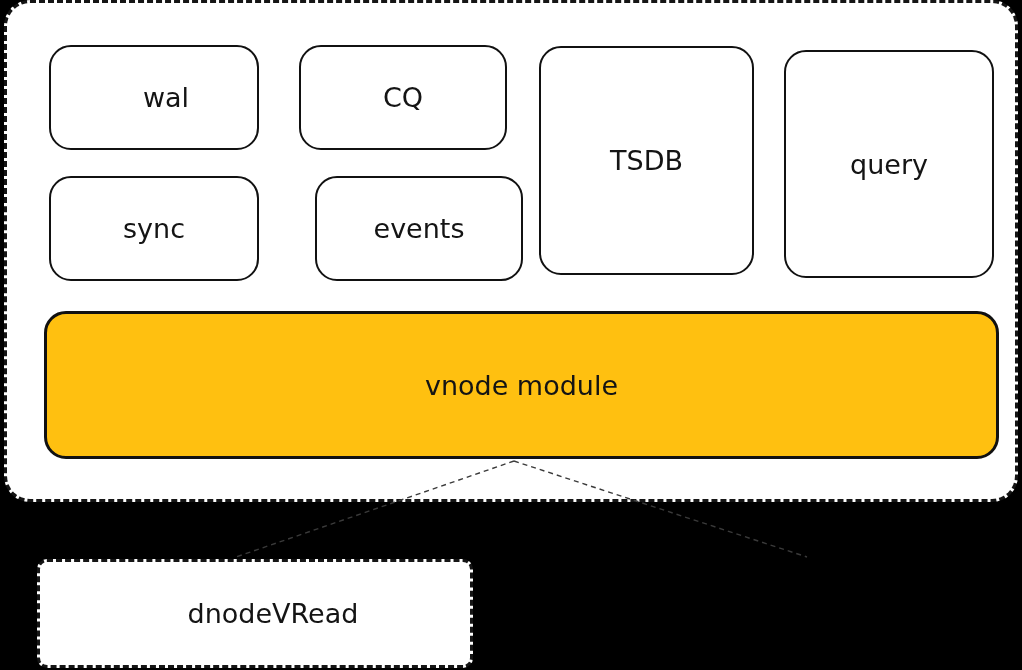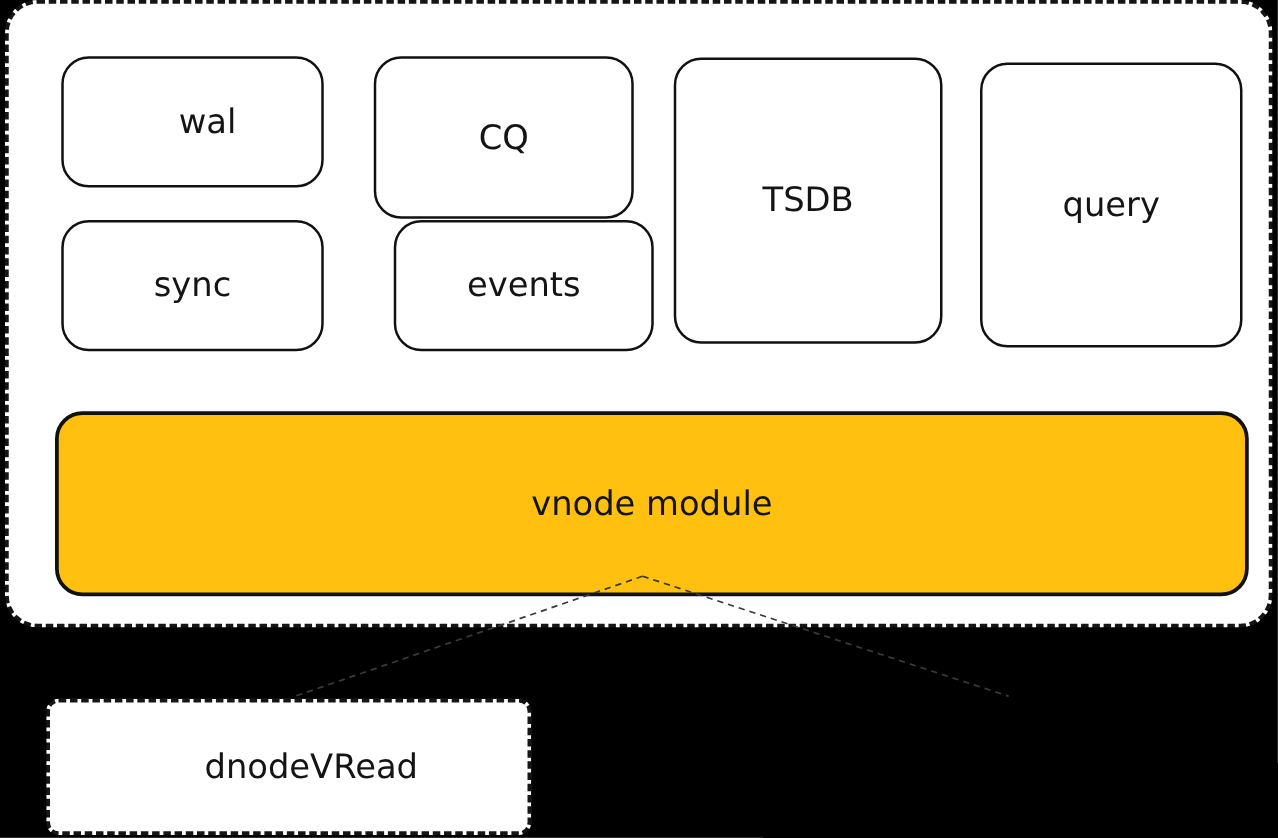--- a/index.html
+++ b/index.html
@@ -40,50 +40,50 @@
   }
   .module-box .label,
   .vnode-bar .label,
   .dnode-box .label {
     color: #141414;
     font-size: 27px;
     line-height: 1;
     white-space: nowrap;
   }
   .box-wal    { left: 42px;  top: 42px;  width: 210px; height: 105px; padding-left: 24px; }
-  .box-cq     { left: 292px; top: 42px;  width: 208px; height: 130px; }
+  .box-cq     { left: 292px; top: 42px;  width: 208px; height: 105px; }
   .box-sync   { left: 42px;  top: 173px; width: 210px; height: 105px; }
   .box-events { left: 308px; top: 173px; width: 208px; height: 105px; }
   .box-tsdb   { left: 532px; top: 43px;  width: 215px; height: 229px; }
   .box-query  { left: 777px; top: 47px;  width: 210px; height: 228px; }
   
   .vnode-bar {
     position: absolute;
-    left: 37px; top: 326px;
+    left: 37px; top: 308px;
     width: 955px; height: 148px;
     box-sizing: border-box;
     background: #FFC010;
     border: 3px solid #111111;
     border-radius: 22px;
     display: flex;
     align-items: center;
     justify-content: center;
   }
   
   .dnode-box {
     position: absolute;
     box-sizing: border-box;
     background: #ffffff;
     border: 3px dashed #151515;
     border-radius: 10px;
     display: flex;
     align-items: center;
     justify-content: center;
   }
-  .box-dnode-read  { left: 37px;  top: 559px; width: 388px; height: 109px; padding-left: 36px; }
+  .box-dnode-read  { left: 37px;  top: 559px; width: 436px; height: 109px; padding-left: 36px; }
   .box-dnode-write { left: 608px; top: 559px; width: 383px; height: 109px; }
   
   .connector-svg {
     position: absolute;
     left: 0; top: 0;
     width: 1022px; height: 670px;
     pointer-events: none;
   }
 </style>
 </head>

